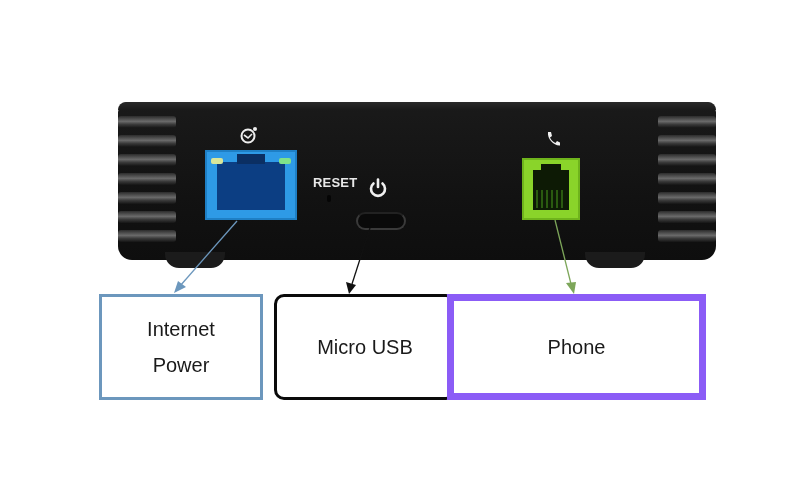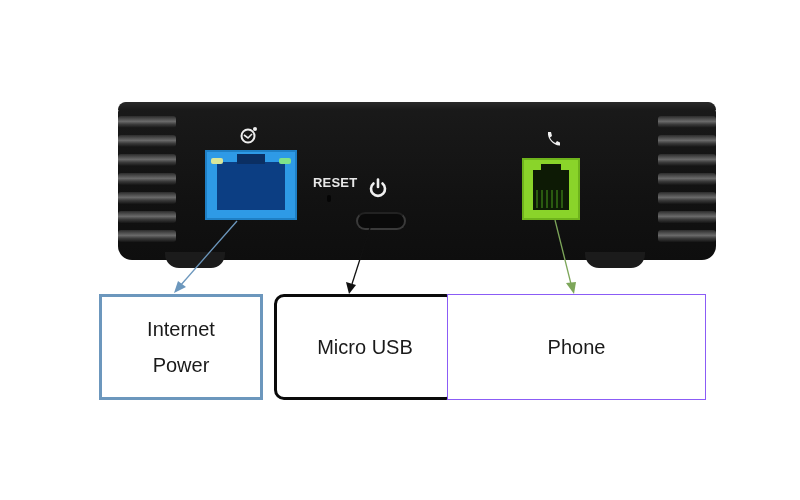--- a/index.html
+++ b/index.html
@@ -42,21 +42,21 @@
                  font-weight: bold; letter-spacing: 0.2px; }
   .reset-hole { position: absolute; left: 327px; top: 195px; width: 4px; height: 7px; background: #050505; border-radius: 2px; }
   .icon-glyph { position: absolute; color: #f2f2f2; font-weight: bold; line-height: 1; }
 
   
   .callout { position: absolute; top: 294px; height: 106px; box-sizing: border-box; background: #fff;
              display: flex; flex-direction: column; align-items: center; justify-content: center;
              font-size: 20px; color: #1a1a1a; line-height: 36px; text-align: center; }
   .callout.internet { left: 99px; width: 164px; border: 3px solid #6c97bd; }
   .callout.usb { left: 274px; width: 182px; border: 3px solid #0a0a0a; }
-  .callout.phone { left: 447px; width: 259px; border: 1px solid #8b5cf6; }
+  .callout.phone { left: 447px; width: 259px; border: 7px solid #8b5cf6; }
 
   svg.arrows { position: absolute; left: 0; top: 0; }
 </style>
 </head>
 <body>
 
 <div id="stage">
 
   <div class="device">
     <div class="device-top"></div>

